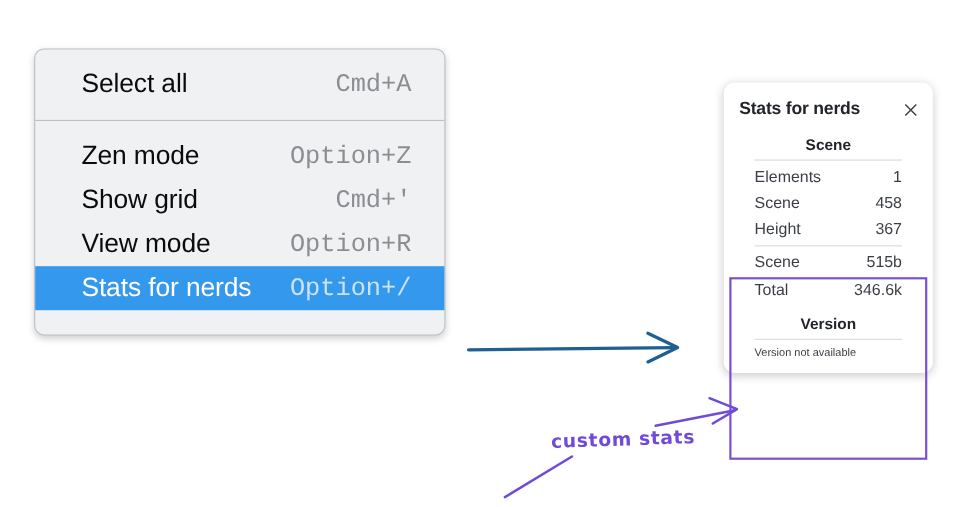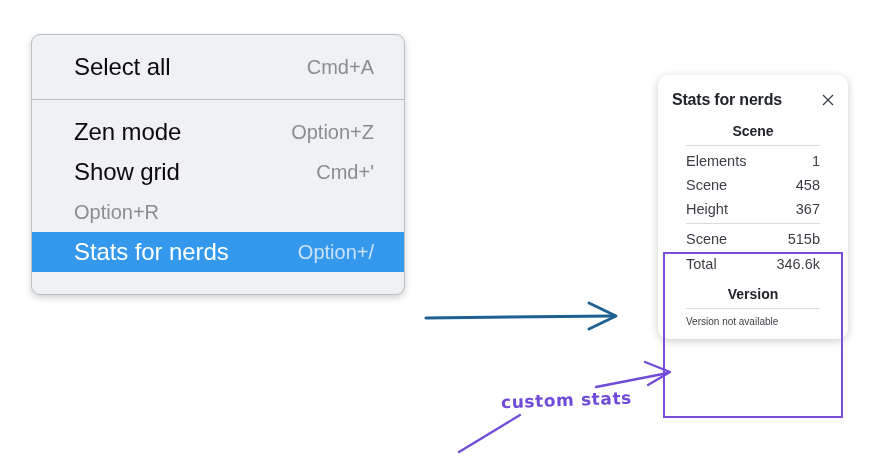--- a/index.html
+++ b/index.html
@@ -16,21 +16,21 @@
     width: 873px;
     height: 461px;
     background: #ffffff;
     overflow: hidden;
   }
 
   
   #context-menu {
     position: absolute;
     left: 31px;
-    top: 34px;
+    top: 44px;
     width: 374px;
     background: #f0f1f3;
     border: 1px solid #b9bfc6;
     border-radius: 9px;
     box-shadow: 0 3px 7px rgba(0,0,0,0.18);
     box-sizing: border-box;
     padding: 6px 0 0 0;
   }
   .menu-group {
     padding: 6px 0;
@@ -54,23 +54,24 @@
     box-sizing: border-box;
     cursor: default;
   }
   .menu-item .mi-label {
     font-size: 24px;
     color: #0b0b0d;
     letter-spacing: -0.1px;
     white-space: nowrap;
   }
   .menu-item .mi-shortcut {
-    font-size: 20px;
+    font-size: 23px;
     color: #8b8d93;
     white-space: nowrap;
+    font-family: Liberation Mono, monospace;
   }
   .menu-item.selected {
     background: #3498ec;
   }
   .menu-item.selected .mi-label { color: #ffffff; }
   .menu-item.selected .mi-shortcut { color: #cbe3f8; }
   .menu-footer-pad {
     height: 22px;
   }
 
@@ -192,20 +193,21 @@
     <div class="menu-group group-bottom">
       <div class="menu-item">
         <span class="mi-label">Zen mode</span>
         <span class="mi-shortcut">Option+Z</span>
       </div>
       <div class="menu-item">
         <span class="mi-label">Show grid</span>
         <span class="mi-shortcut">Cmd+'</span>
       </div>
       <div class="menu-item">
+        <span class="mi-label">View mode</span>
         <span class="mi-shortcut">Option+R</span>
       </div>
       <div class="menu-item selected">
         <span class="mi-label">Stats for nerds</span>
         <span class="mi-shortcut">Option+/</span>
       </div>
       <div class="menu-footer-pad"></div>
     </div>
 
   </div>

